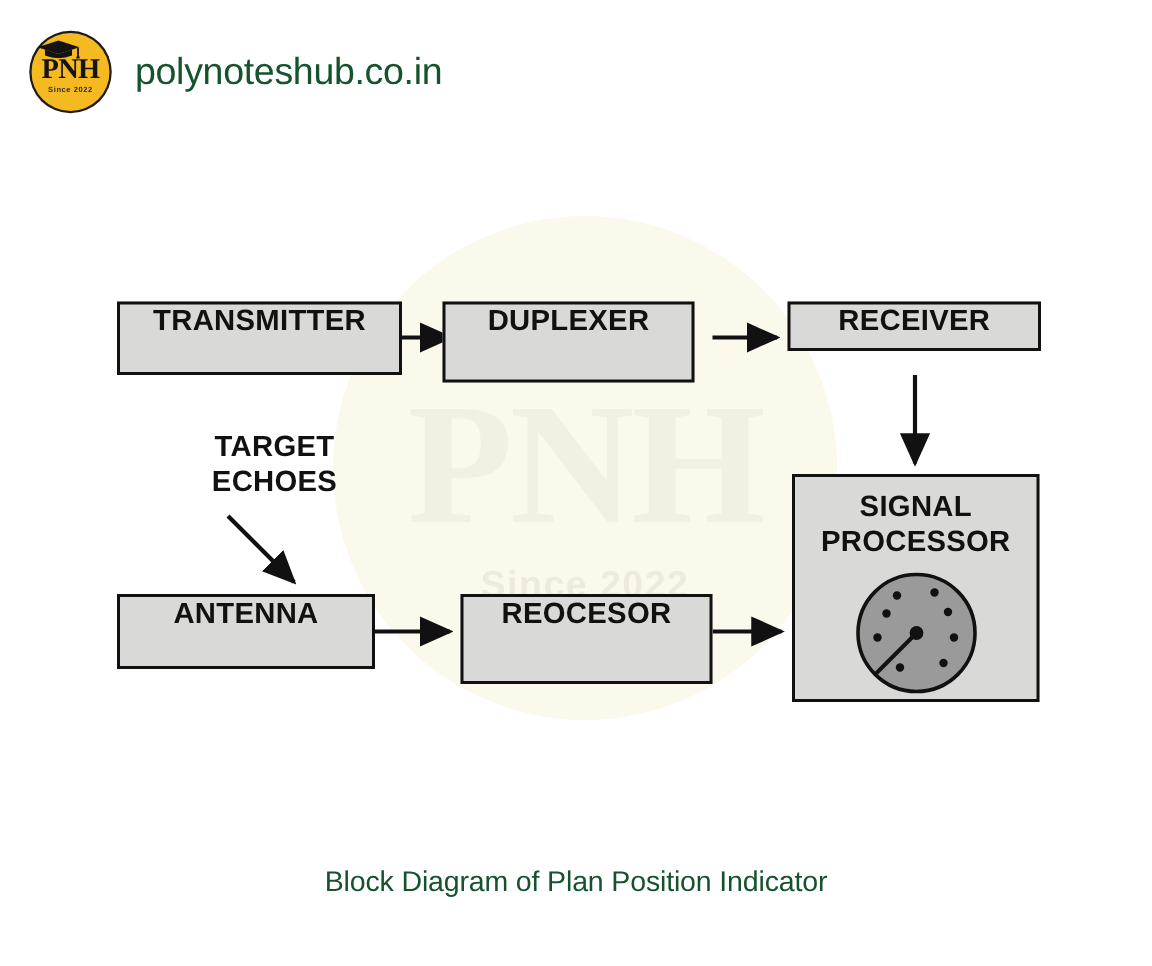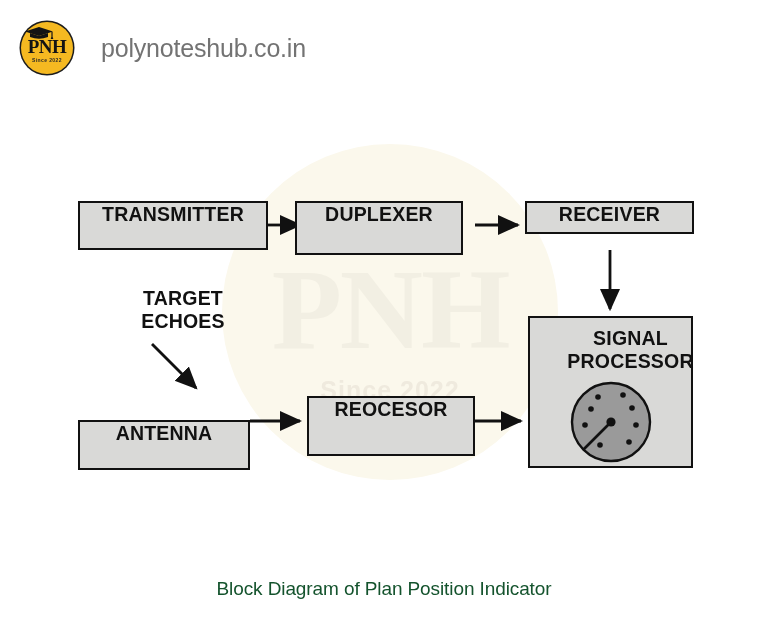--- a/index.html
+++ b/index.html
@@ -70,24 +70,23 @@
     top: 38px;
     width: 58px;
     text-align: center;
     font-size: 5px;
     font-weight: 700;
     letter-spacing: 0.4px;
     color: #2a2a2a;
   }
   #brand-name {
     font-size: 25px;
-    color: #737373;
+    color: #14532d;
     letter-spacing: -0.2px;
     white-space: nowrap;
-    margin-left: 11px;
   }
 
   
   #diagram-stage {
     position: absolute;
     left: 0;
     top: 0;
     width: 768px;
     height: 644px;
   }
@@ -145,21 +144,21 @@
     text-align: center;
     font-weight: 700;
     font-size: 19.5px;
     letter-spacing: 0.2px;
     color: #111111;
     line-height: 23px;
   }
   #block-transmitter { left: 78px;  top: 201px; width: 190px; height: 49px; }
   #block-duplexer    { left: 295px; top: 201px; width: 168px; height: 54px; }
   #block-receiver    { left: 525px; top: 201px; width: 169px; height: 33px; }
-  #block-antenna     { left: 78px;  top: 396px; width: 172px; height: 50px; margin-top: 24px; }
+  #block-antenna     { left: 78px;  top: 396px; width: 172px; height: 50px; }
   #block-reocesor    { left: 307px; top: 396px; width: 168px; height: 60px; }
 
   #block-signal-processor {
     position: absolute;
     left: 528px;
     top: 316px;
     width: 165px;
     height: 152px;
     box-sizing: border-box;
     background: #d9d9d7;
@@ -169,21 +168,20 @@
     position: absolute;
     left: 0;
     top: 9px;
     width: 100%;
     text-align: center;
     font-weight: 700;
     font-size: 19.5px;
     line-height: 23px;
     letter-spacing: 0.2px;
     color: #111111;
-    padding-left: 20px;
   }
   #radar-scope {
     position: absolute;
     left: 50%;
     top: 63px;
     transform: translateX(-50%);
     width: 82px;
     height: 82px;
   }
 

